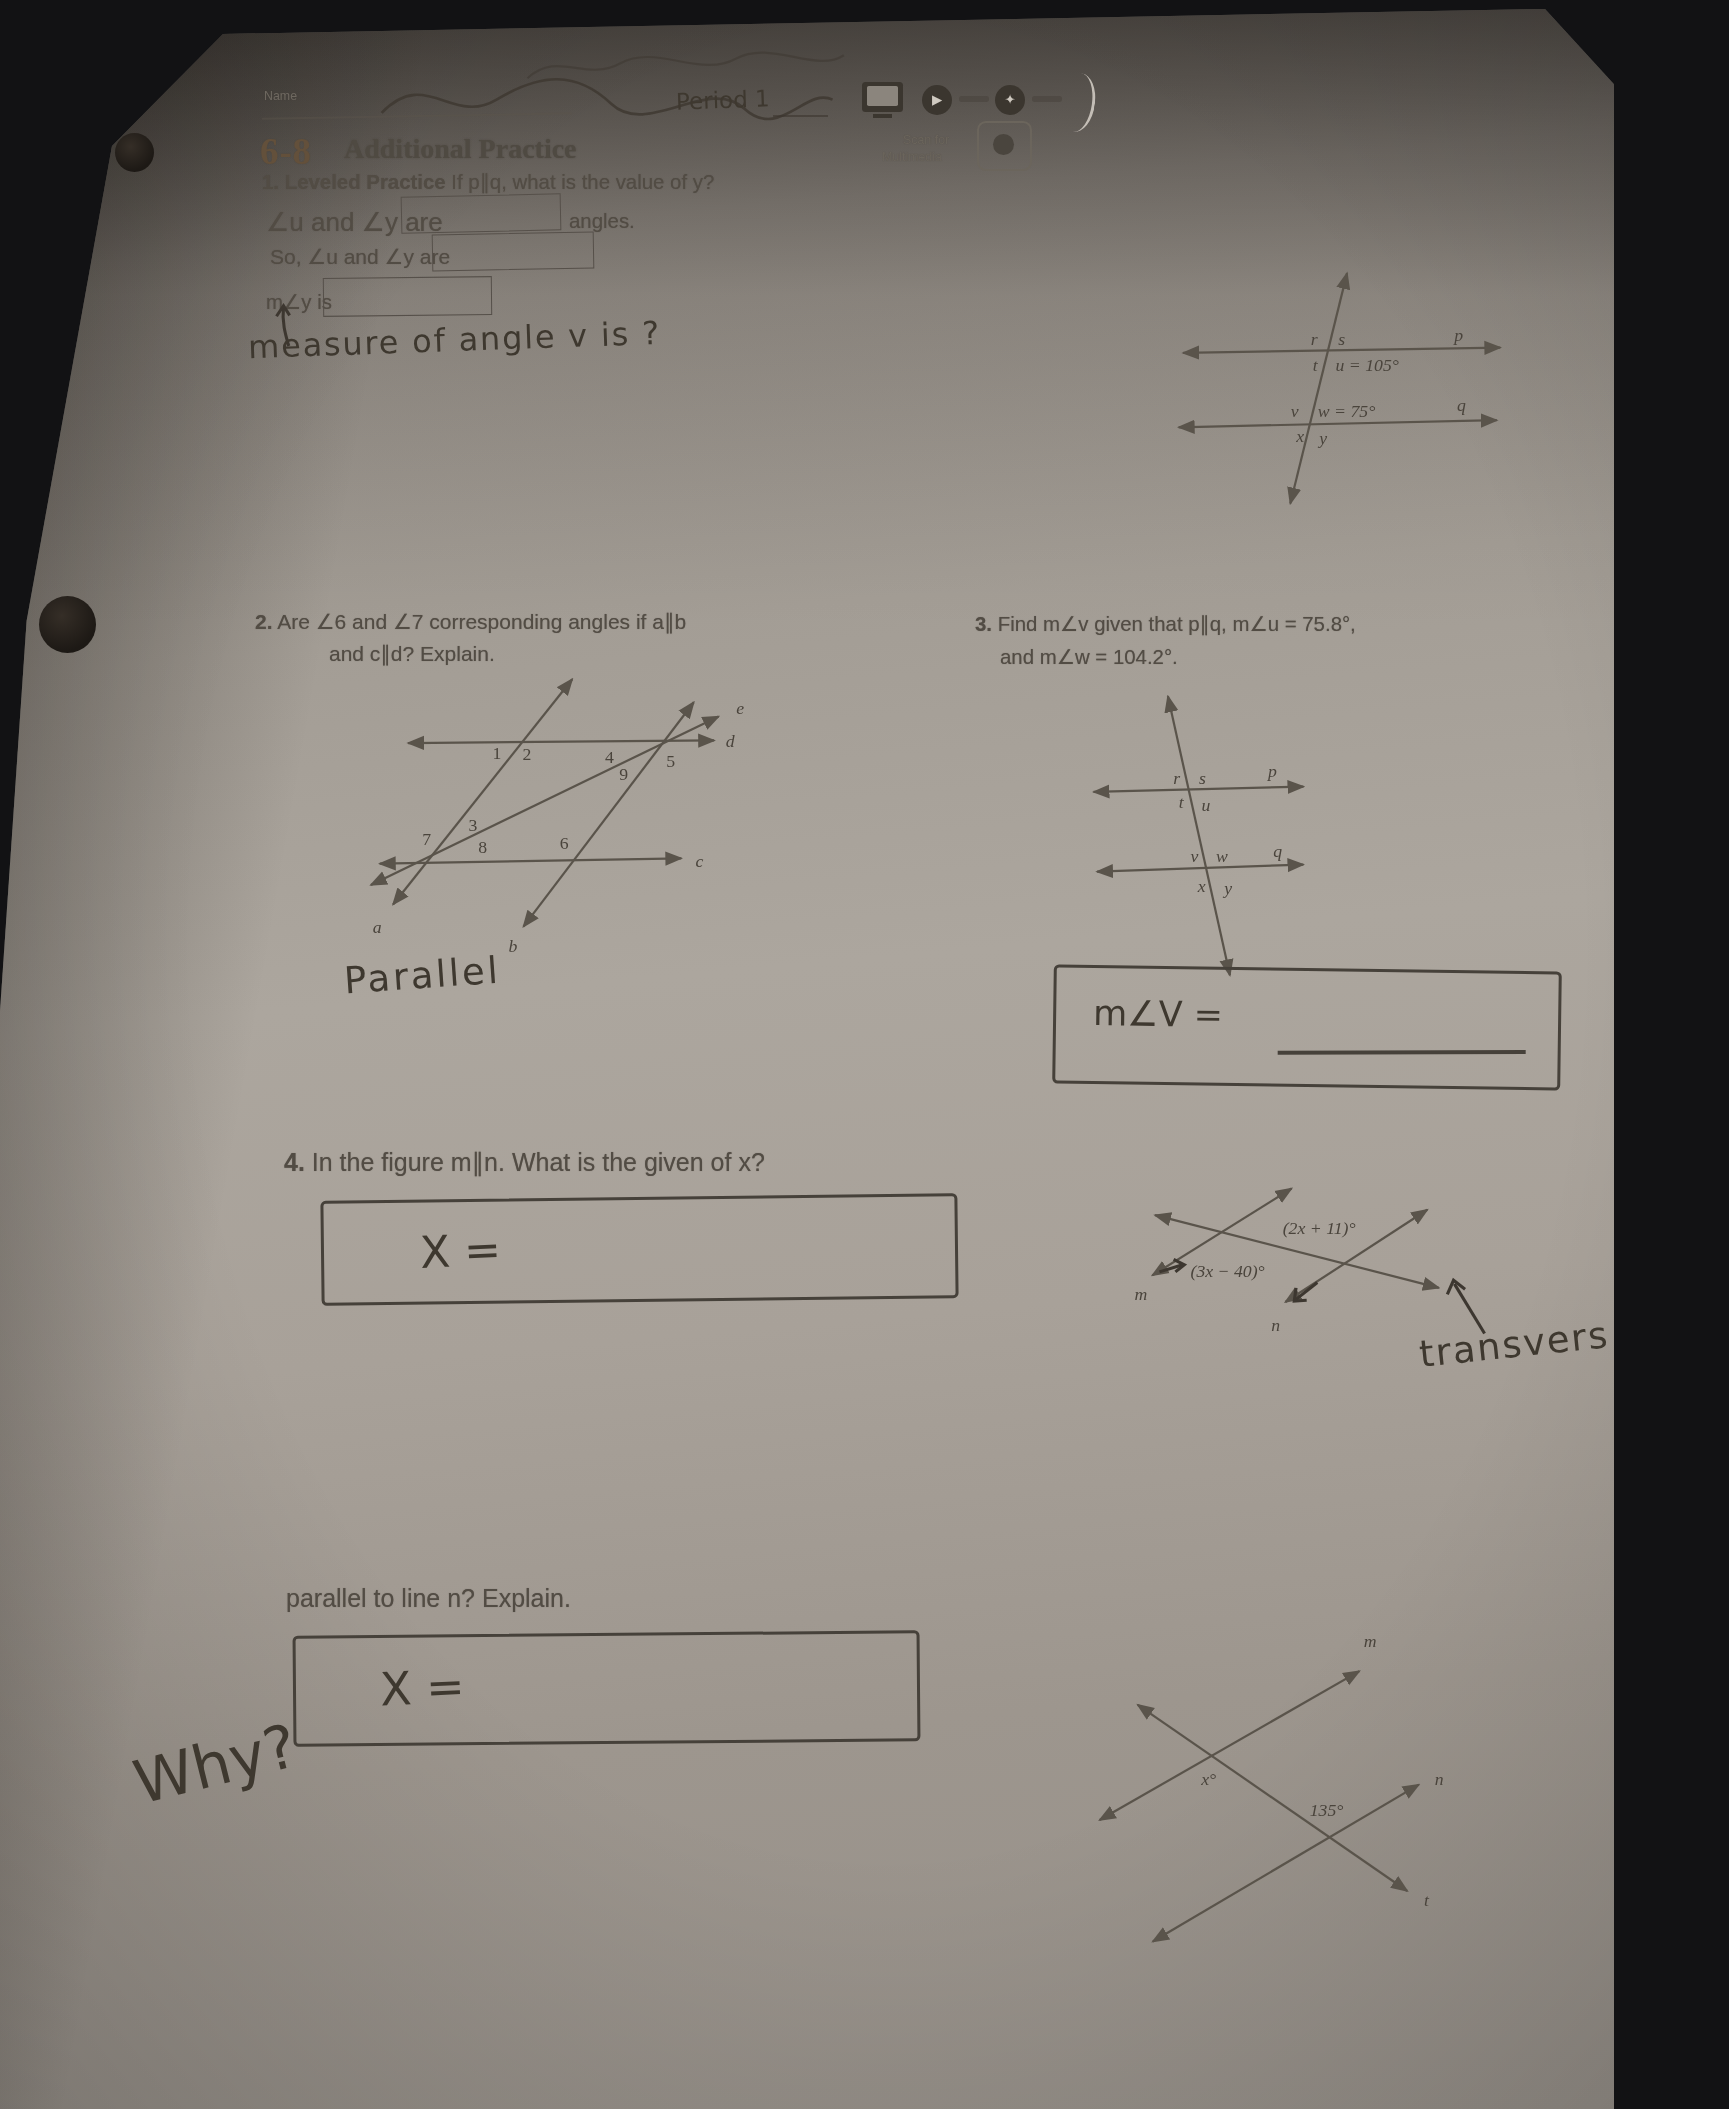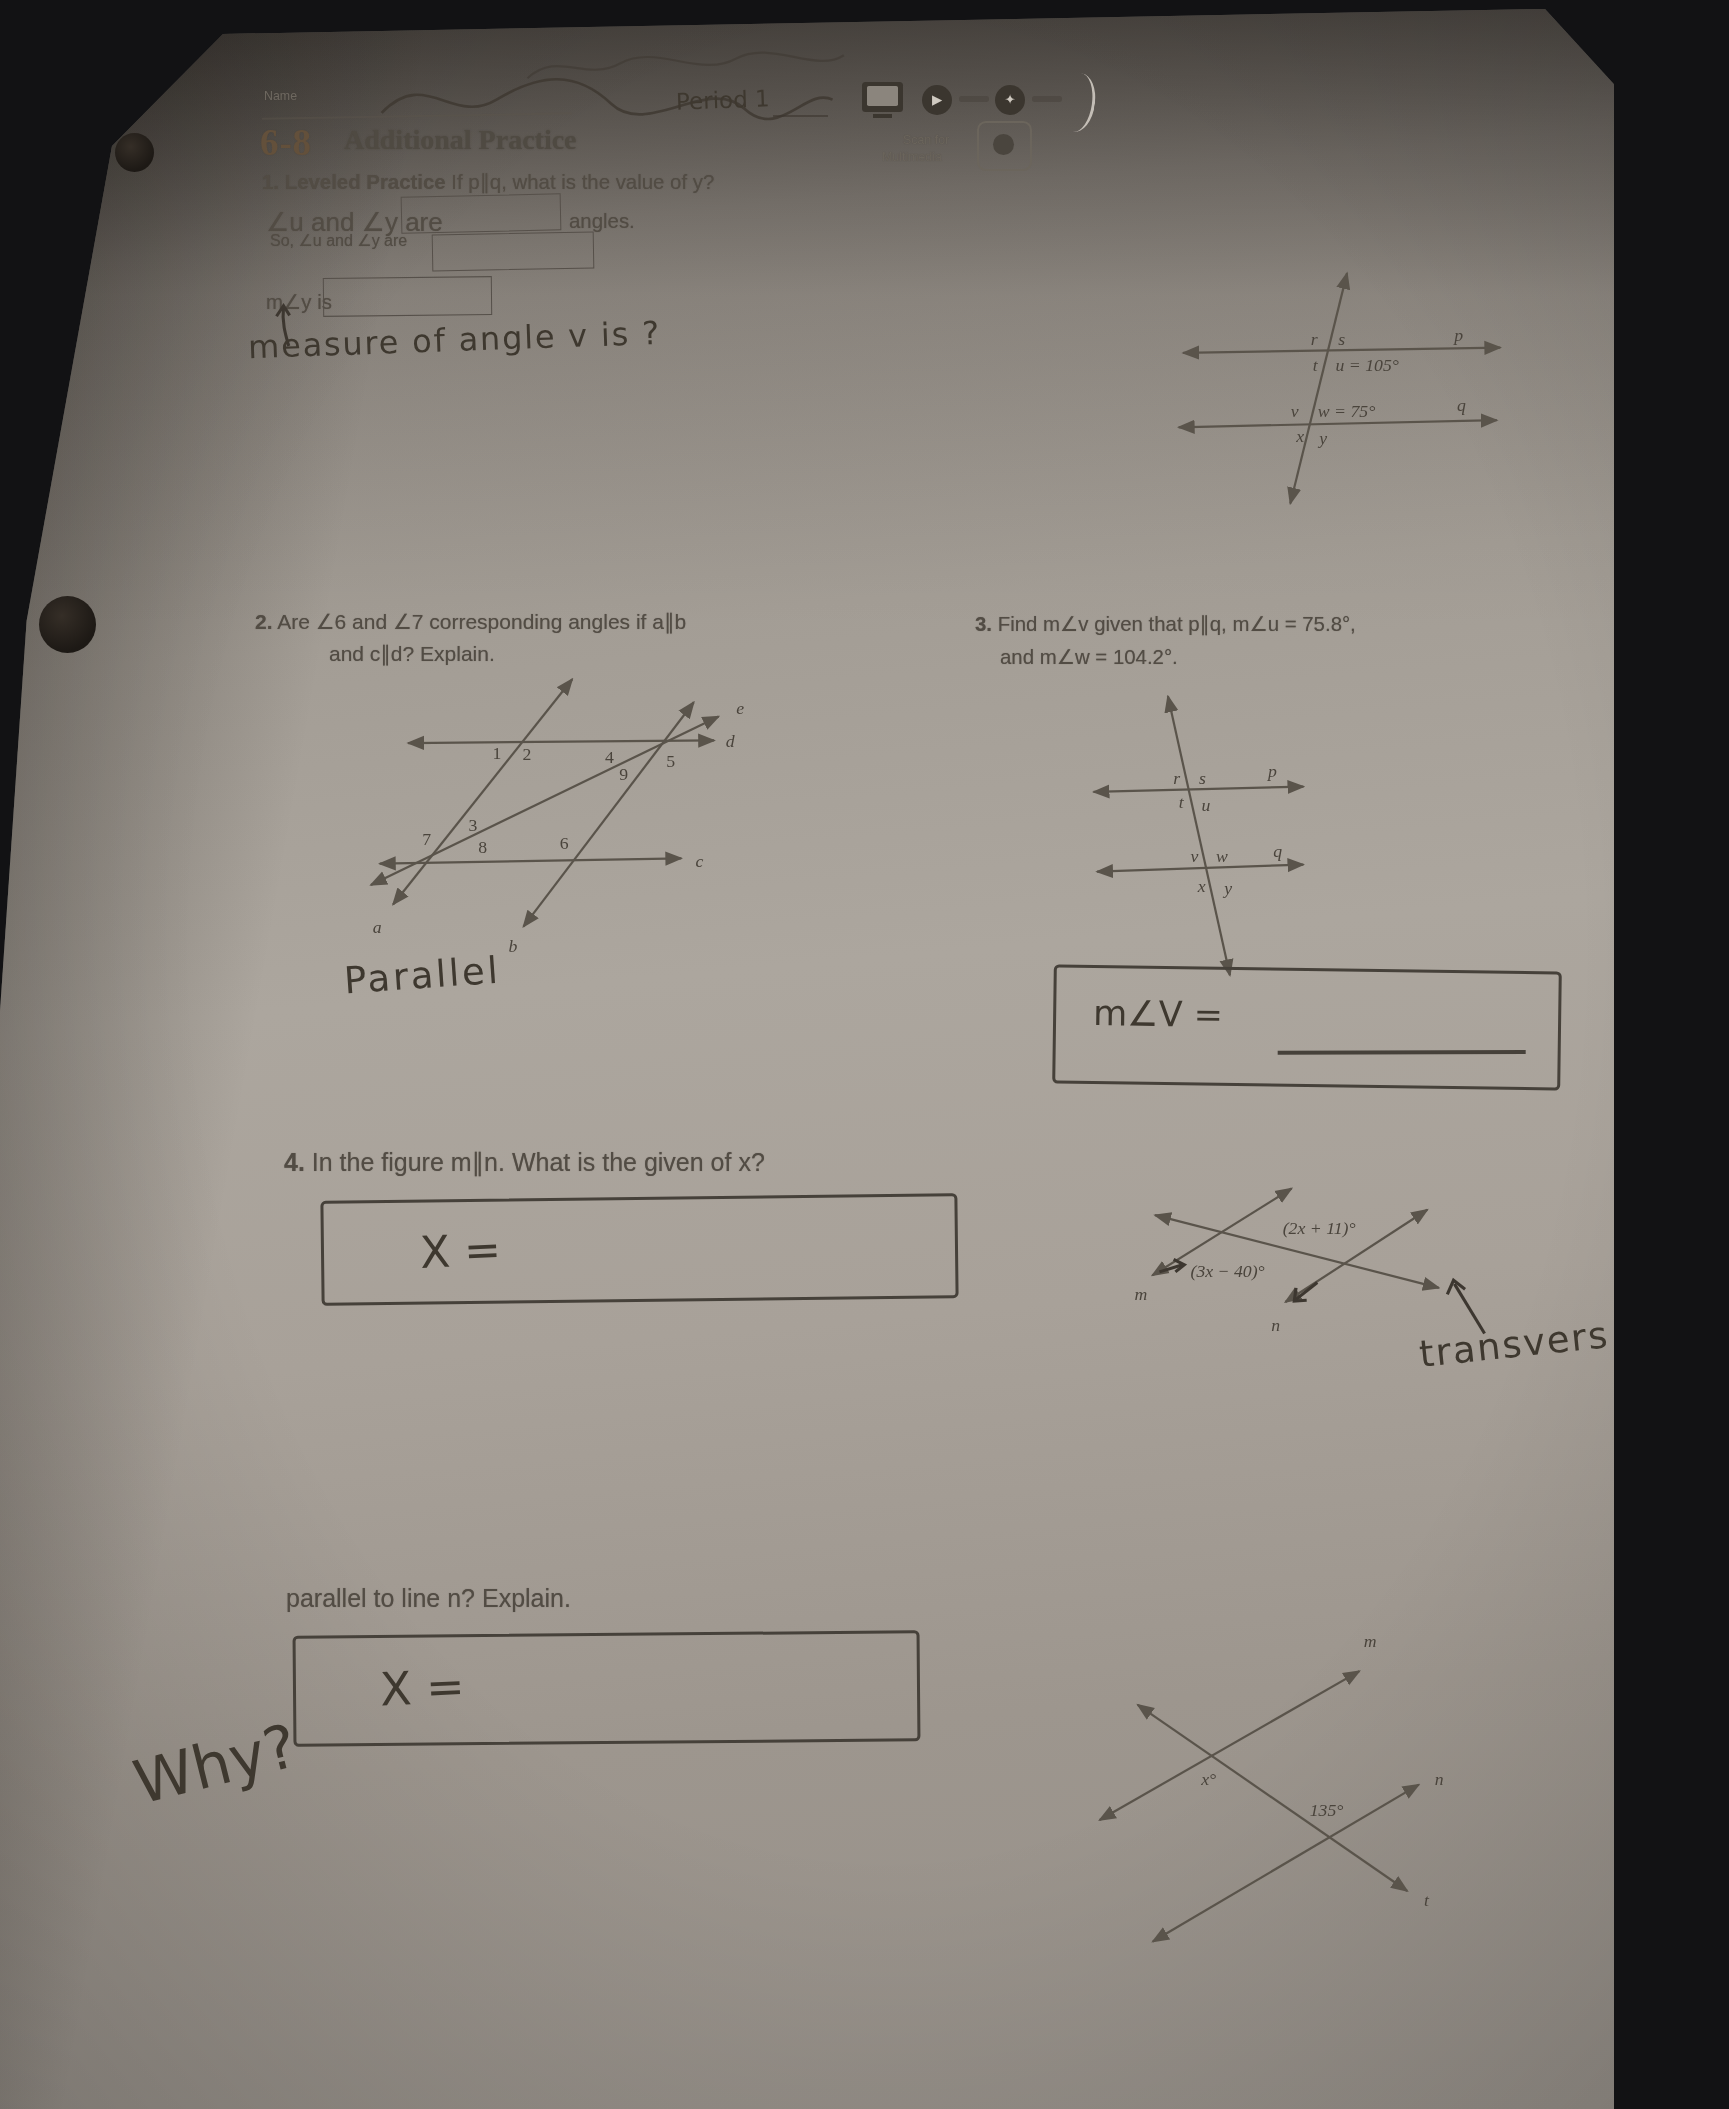--- a/index.html
+++ b/index.html
@@ -8,21 +8,21 @@
   .abs{position:absolute;}
   
   #paper{position:absolute;inset:0;
     clip-path:polygon(223px 34px,1545px 8.9px,1730px 211px,1730px 2109px,0px 2109px,0px 1011px,26.6px 621px,112px 146px);
     background:linear-gradient(175deg,#6a645d 0%,#8d8780 12%,#a39d95 30%,#aca69e 46%,#a8a199 62%,#9d968e 80%,#969089 100%);}
   #shade{position:absolute;inset:0;
     background:radial-gradient(ellipse at 55% 45%,rgba(0,0,0,0) 55%,rgba(0,0,0,0.18) 100%),
                linear-gradient(100deg,rgba(20,16,12,0.45) 0%,rgba(20,16,12,0) 22%),
                linear-gradient(180deg,rgba(15,12,10,0.5) 0%,rgba(15,12,10,0.08) 14%,rgba(0,0,0,0) 30%);}
   .print{color:#524c44;text-shadow:0 0 0.9px rgba(70,64,56,.55);white-space:nowrap;}
-  .bold{font-weight:bold;}
+  .bold{font-weight:bold;margin-top:9px;}
   .hw{font-family:"DejaVu Sans",sans-serif;color:#3e382f;white-space:nowrap;}
   .fillbox{border:1.8px solid #56504a;background:transparent;}
   .handbox{border:3.1px solid #46413a;border-radius:5.3px;background:transparent;}
   .punch{border-radius:50%;background:radial-gradient(circle at 40% 35%,#352e27,#1d1915 70%);}
   .tinybar{background:rgba(70,64,57,.5);border-radius:2.7px;}
   svg text{font-family:"Liberation Serif",serif;font-style:italic;font-size:20px;fill:#4a443c;}
   svg text.num{font-style:normal;}
   svg line, svg path.stroke{stroke:#5a544b;stroke-width:2.5;fill:none;}
   svg .hand{stroke:#3d3730;stroke-width:3.5;fill:none;}
 </style>
@@ -67,21 +67,21 @@
     </div>
 
     <div class="abs print" style="left:262px;top:170px;font-size:20.4px;">
       <span class="bold">1.</span>
       <span class="bold">Leveled Practice</span>
       <span>If p∥q, what is the value of y?</span>
     </div>
     <div class="abs print" style="left:266px;top:207px;font-size:26px;">∠u and ∠y are</div>
     <div class="abs fillbox" style="left:401px;top:195px;width:158px;height:35px;transform:rotate(-1.2deg);"></div>
     <div class="abs print" style="left:569px;top:210px;font-size:20.4px;">angles.</div>
-    <div class="abs print" style="left:270px;top:231px;font-size:16px;">So, ∠u and ∠y are</div>
+    <div class="abs print" style="left:270px;top:245px;font-size:21px;">So, ∠u and ∠y are</div>
     <div class="abs fillbox" style="left:432px;top:233px;width:160px;height:35px;transform:rotate(-1deg);"></div>
     <div class="abs print" style="left:266px;top:290px;font-size:20.4px;">m∠y is</div>
     <div class="abs fillbox" style="left:323px;top:277px;width:167px;height:37px;transform:rotate(-0.6deg);"></div>
     <svg class="abs" style="left:266px;top:300px;" width="35" height="50" viewBox="0 0 40 56">
       <path class="hand" d="M26,52 C22,38 18,24 20,8"></path>
       <path class="hand" d="M12,18 L20,6 L27,17"></path>
     </svg>
     <div class="abs hw" style="left:248px;top:321px;font-size:32px;letter-spacing:1.8px;transform:rotate(-2deg);">measure of angle v is ?</div>
 
     <svg class="abs" style="left:1153px;top:257px;" width="381" height="275" viewBox="0 0 430 310">

